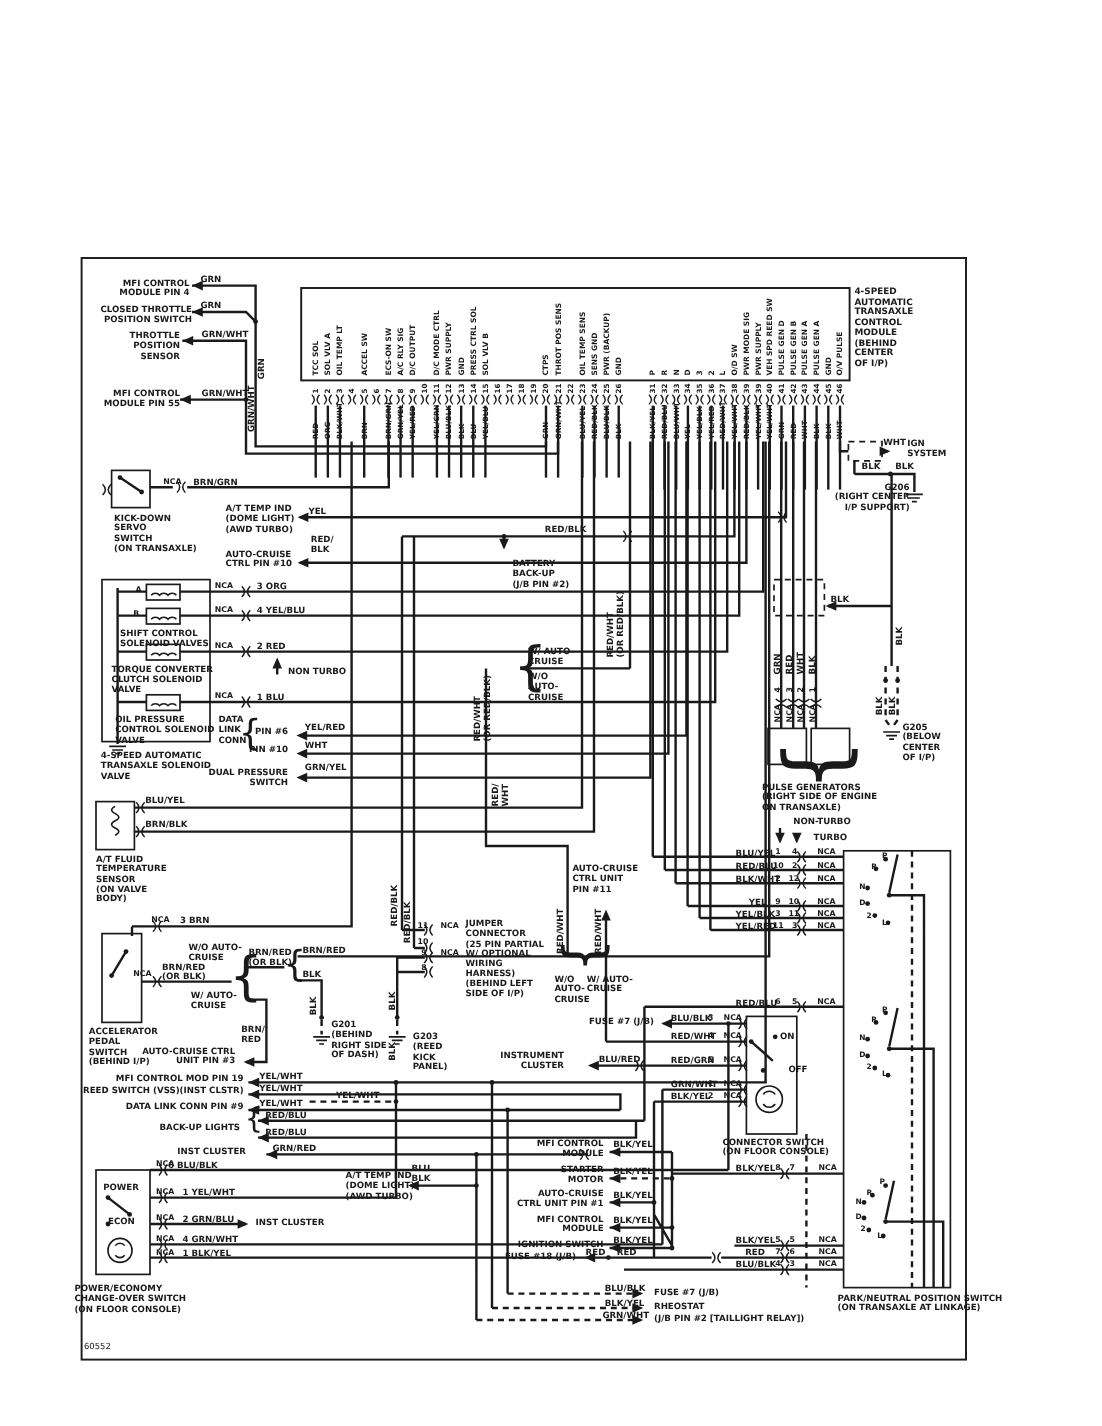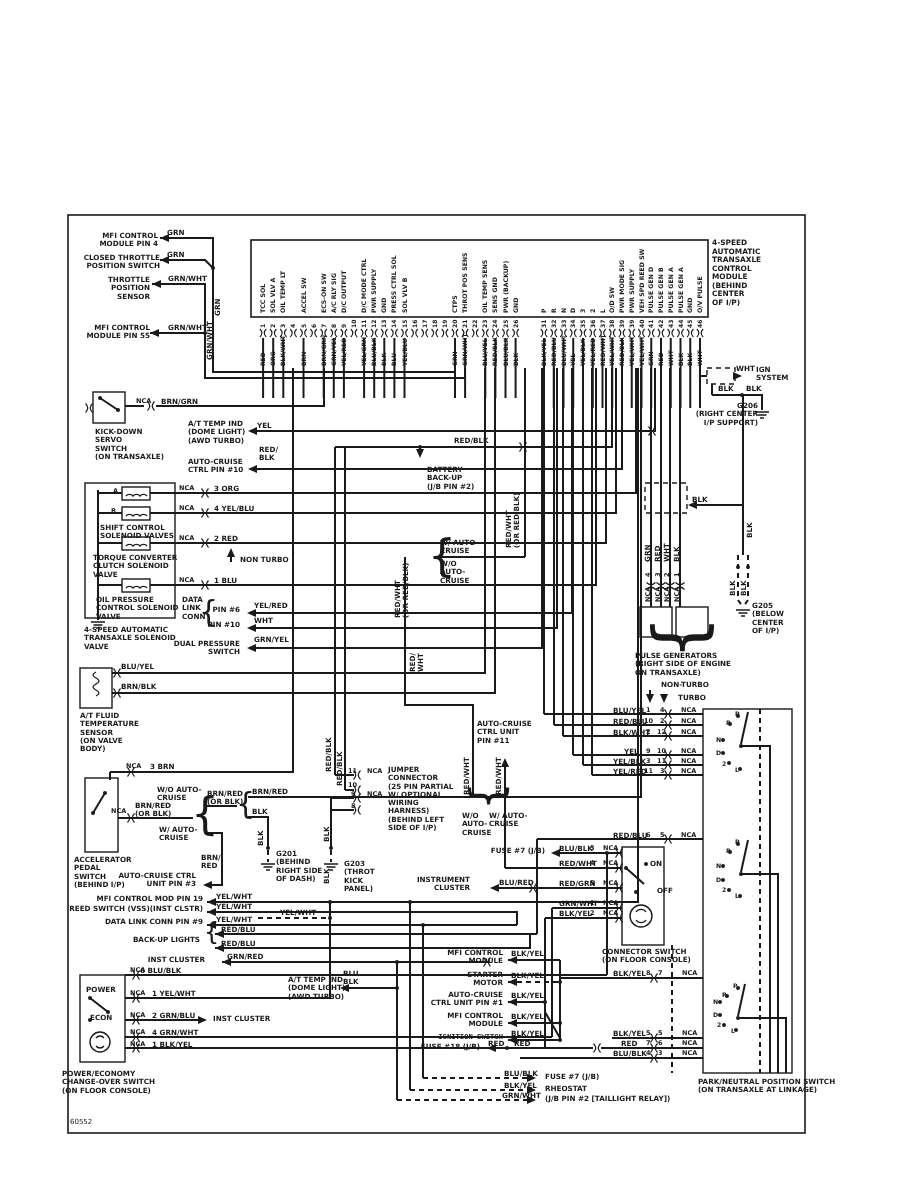--- a/index.html
+++ b/index.html
@@ -660,21 +660,21 @@
 CONNECTOR
 (25 PIN PARTIAL
 W/ OPTIONAL
 WIRING
 HARNESS)
 (BEHIND LEFT
 SIDE OF I/P)</div>
       <div class="lbl v" style="left: 323px; top: 842px;">BLK</div>
       <div class="lbl v" style="left: 323px; top: 884px;">BLK</div>
       <div class="lbl" style="left: 344px; top: 860px;">G203
-(THROT
+(REED
 KICK
 PANEL)</div>
       <div class="lbl r" style="left: 250px; top: 876px;">INSTRUMENT
 CLUSTER</div>
       <div class="lbl" style="left: 499px; top: 879px;">BLU/RED</div>
       <div class="lbl r" style="left: 325px; top: 847px;">FUSE #7 (J/B)</div>
       <div class="lbl" style="left: 559px; top: 845px;">BLU/BLK</div>
       <div class="lbl" style="left: 559px; top: 860px;">RED/WHT</div>
       <div class="lbl" style="left: 559px; top: 880px;">RED/GRN</div>
       <div class="lbl" style="left: 559px; top: 900px;">GRN/WHT</div>
@@ -698,21 +698,21 @@
       <div class="lbl" style="left: 511px; top: 950px;">BLK/YEL</div>
       <div class="lbl r" style="left: 283px; top: 971px;">STARTER
 MOTOR</div>
       <div class="lbl" style="left: 511px; top: 972px;">BLK/YEL</div>
       <div class="lbl r" style="left: 283px; top: 991px;">AUTO-CRUISE
 CTRL UNIT PIN #1</div>
       <div class="lbl" style="left: 511px; top: 992px;">BLK/YEL</div>
       <div class="lbl r" style="left: 283px; top: 1012px;">MFI CONTROL
 MODULE</div>
       <div class="lbl" style="left: 511px; top: 1013px;">BLK/YEL</div>
-      <div class="lbl r" style="left: 283px; top: 1033px; font-family: Liberation Mono, monospace;">IGNITION SWITCH</div>
+      <div class="lbl r" style="left: 283px; top: 1033px;">IGNITION SWITCH</div>
       <div class="lbl" style="left: 511px; top: 1030px;">BLK/YEL</div>
       <div class="lbl r" style="left: 260px; top: 1043px;">FUSE #18 (J/B)</div>
       <div class="lbl" style="left: 488px; top: 1040px;">RED</div>
       <div class="lbl" style="left: 514px; top: 1040px;">RED</div>
       <div class="lbl" style="left: 613px; top: 970px;">BLK/YEL</div>
       <div class="lbl" style="left: 646px; top: 970px; font-size: 6.5px;">8</div>
       <div class="lbl" style="left: 658px; top: 970px; font-size: 6.5px;">7</div>
       <div class="lbl" style="left: 682px; top: 970px; font-size: 6.5px;">NCA</div>
       <div class="lbl" style="left: 613px; top: 1030px;">BLK/YEL</div>
       <div class="lbl" style="left: 646px; top: 1030px; font-size: 6.5px;">5</div>

